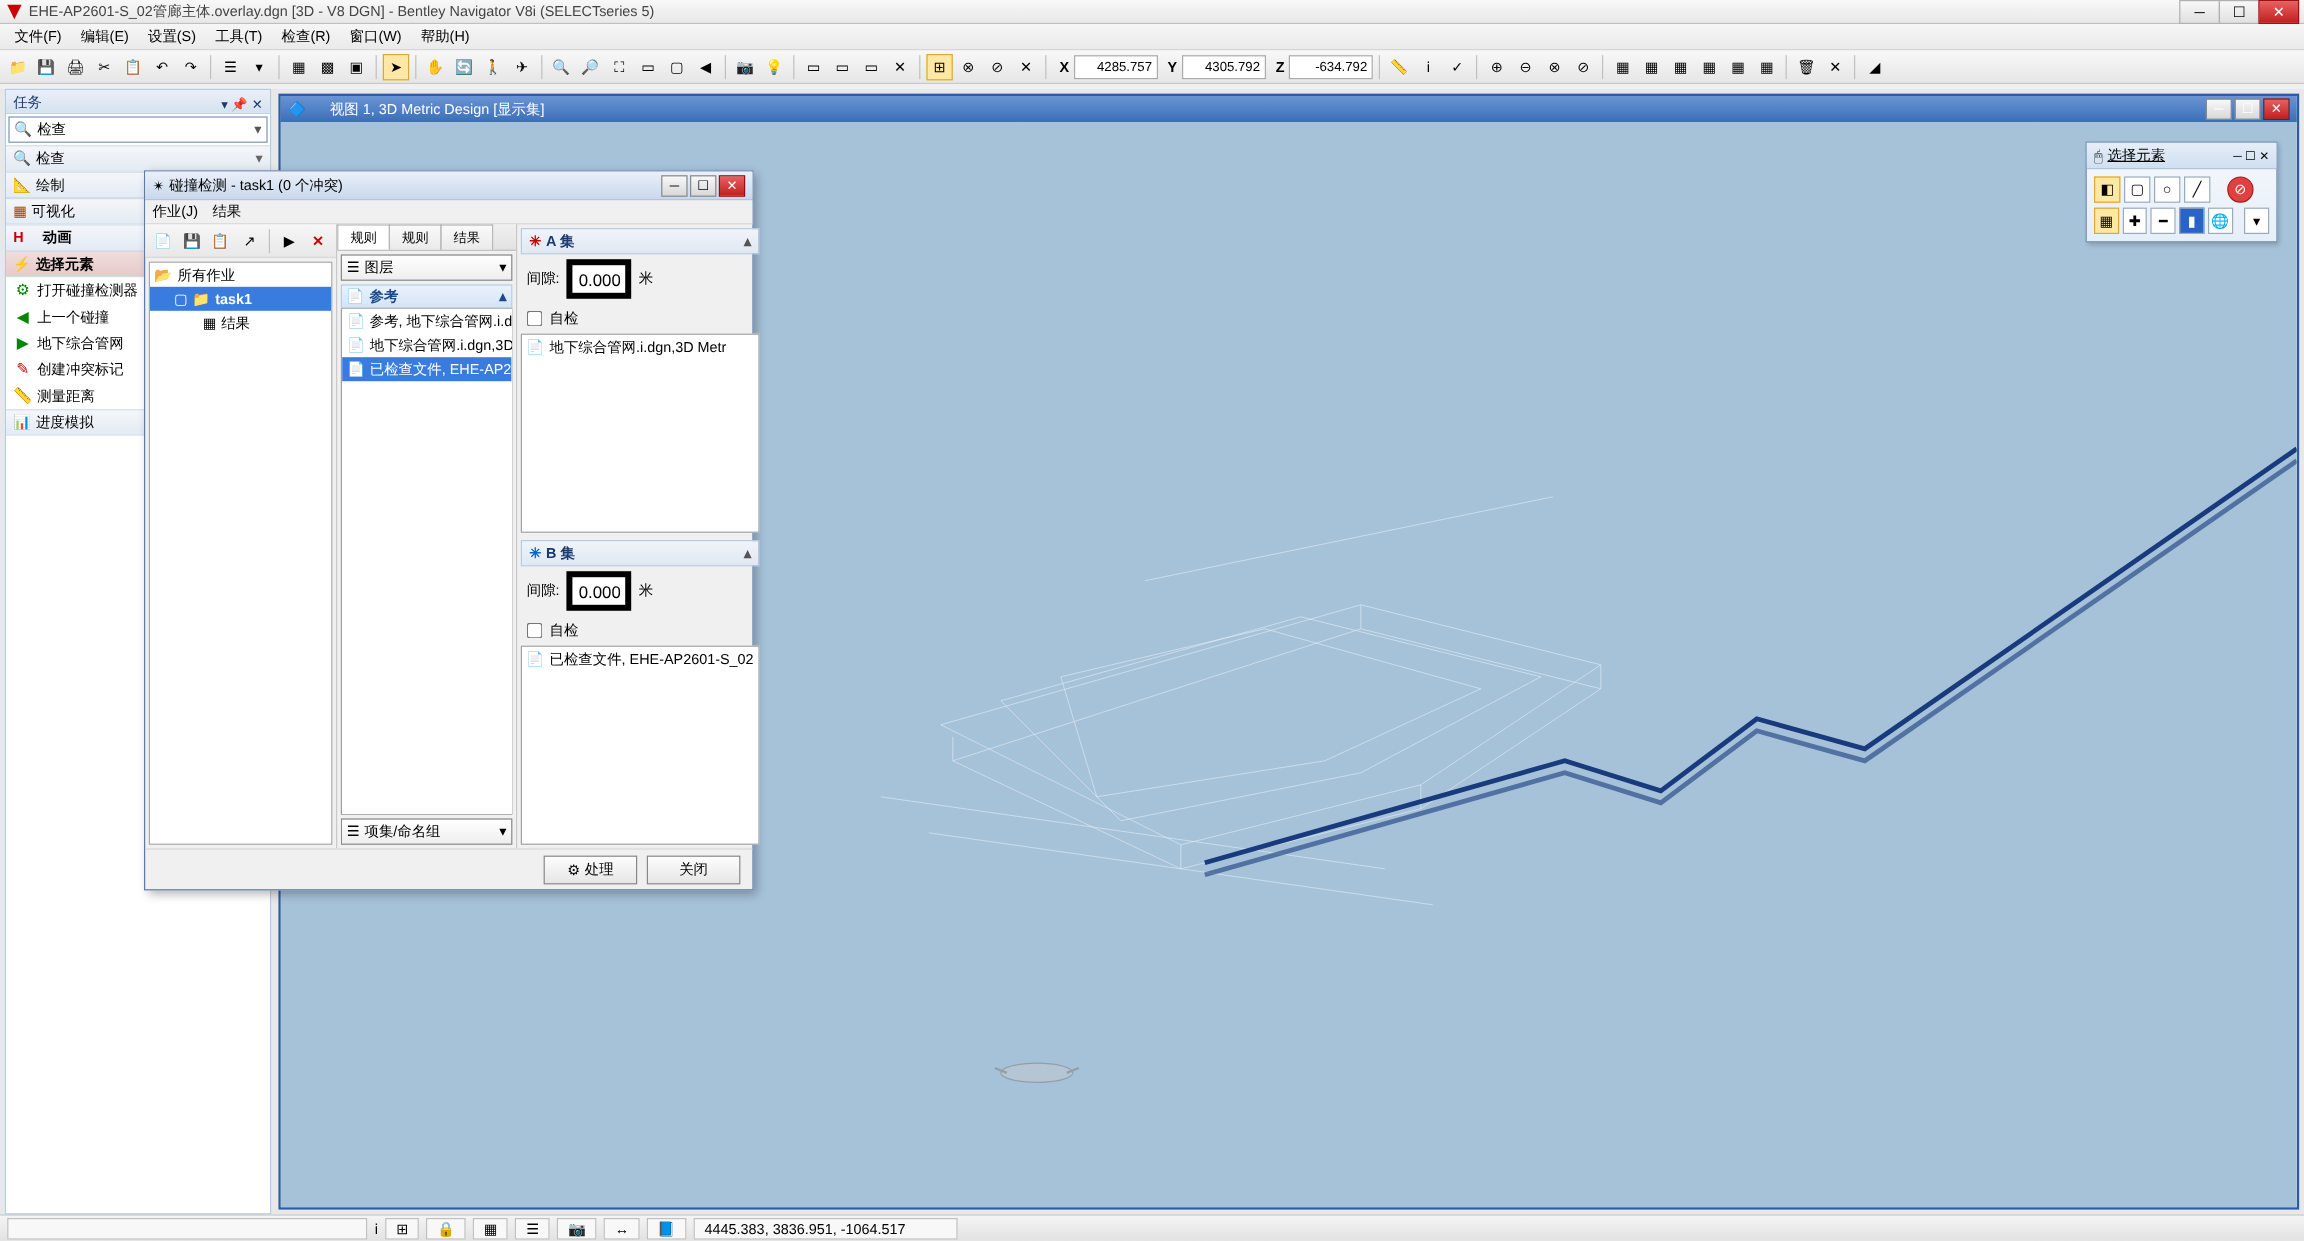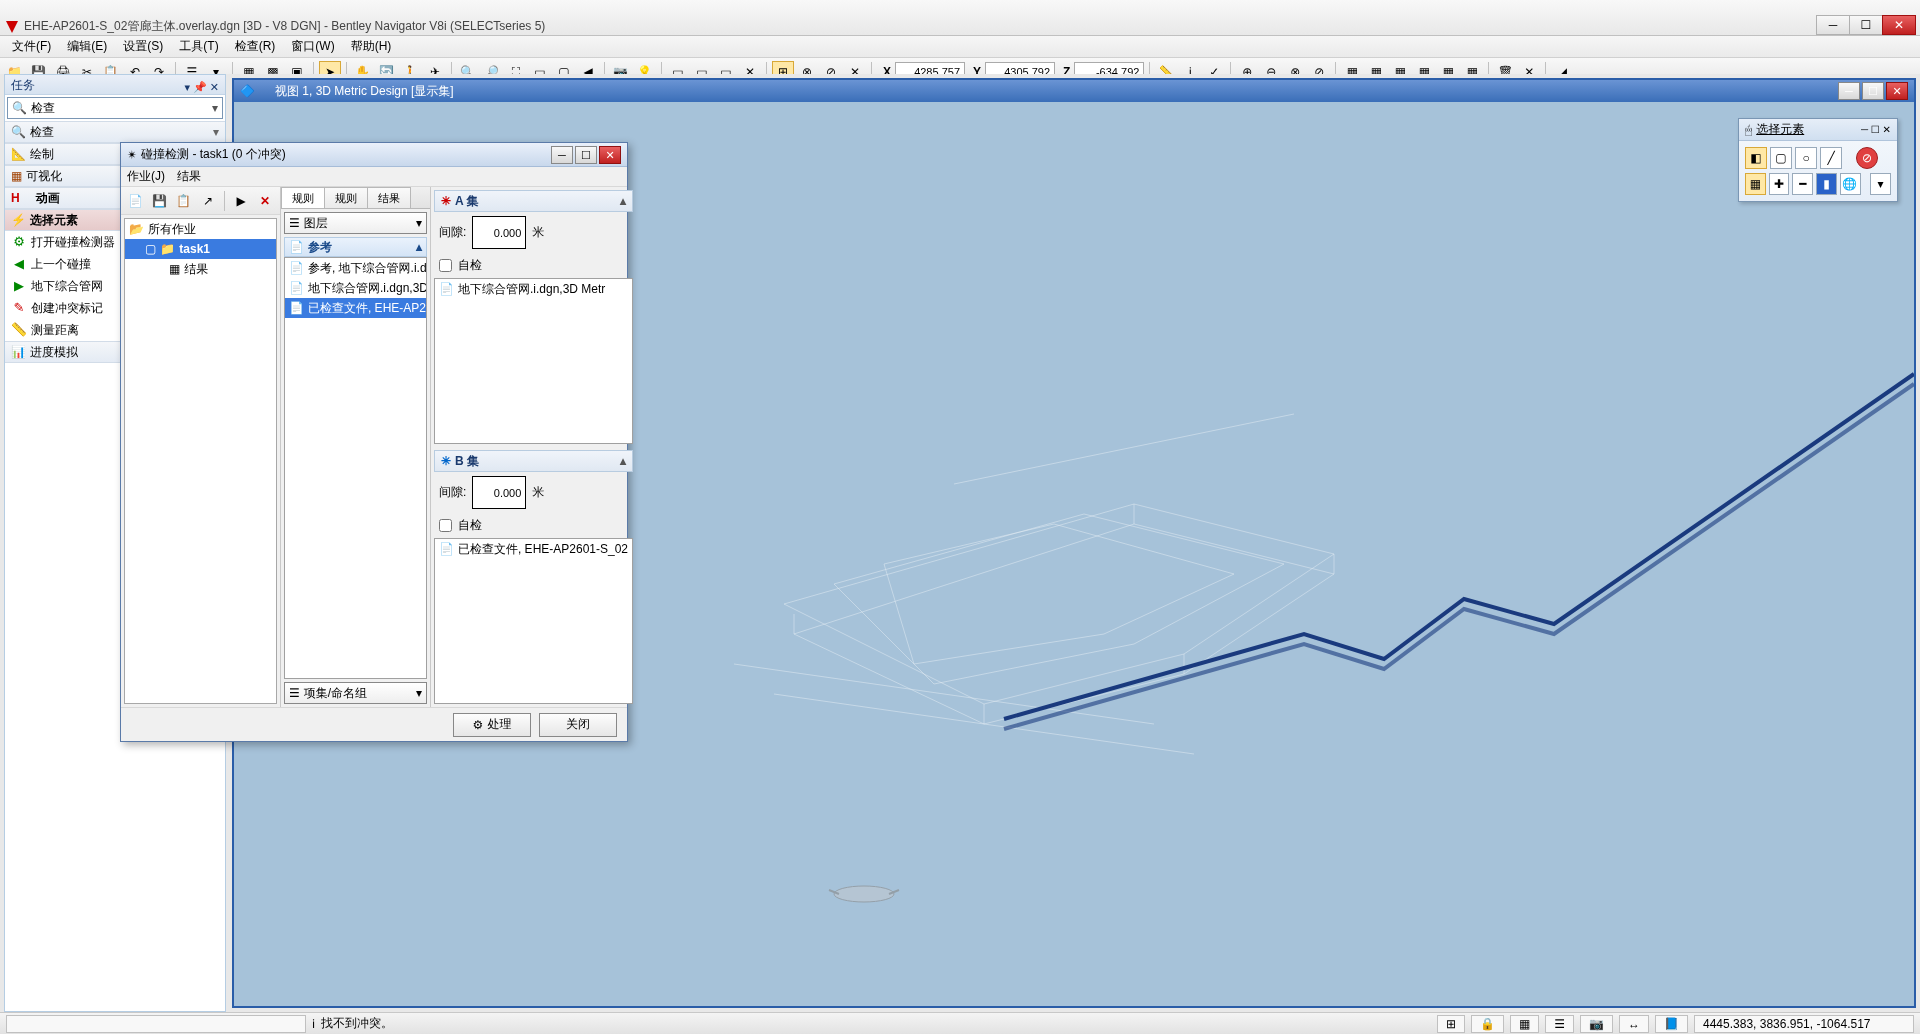--- a/index.html
+++ b/index.html
@@ -1,19 +1,19 @@
 <!DOCTYPE html>
 <html><head>
 <meta charset="utf-8">
 <style>
 * { box-sizing: border-box; margin: 0; padding: 0; font-family: "Microsoft YaHei", "SimSun", Tahoma, sans-serif; font-size: 12px; }
 html, body { width: 1920px; height: 1034px; overflow: hidden; background: #f0f0f0; }
 
 
-.titlebar { height: 36px; background: linear-gradient(#f8f8f8,#e8e8e8); display: flex; align-items: flex-end; padding: 0 4px; border-bottom: 1px solid #c0c0c0; }
+.titlebar { height: 20px; background: linear-gradient(#f8f8f8,#e8e8e8); display: flex; align-items: center; padding: 0 4px; border-bottom: 1px solid #c0c0c0; }
 .titlebar .app-icon { width: 16px; height: 16px; margin-right: 4px; display:inline-block; }
 .titlebar .title-text { flex: 1; color: #444; }
 .winbtns { display: flex; }
 .winbtn { width: 34px; height: 20px; border: 1px solid #b0b0b0; background: linear-gradient(#f8f8f8,#e0e0e0); margin-left: -1px; text-align: center; line-height: 18px; cursor: default; }
 .winbtn.close { background: linear-gradient(#e86060,#c02020); color: #fff; border-color: #a01010; }
 
 
 .menubar { height: 22px; background: linear-gradient(#f6f6f6,#eaeaea); border-bottom: 1px solid #d0d0d0; display: flex; align-items: center; padding: 0 4px; }
 .menubar .menu-item { padding: 2px 8px; cursor: default; }
 
@@ -82,21 +82,21 @@
 .mid-combo .arrow{margin-left:auto;}
 .mid-section{height:20px;margin:0 3px;background:linear-gradient(#eaf2fc,#d4e4f6);border:1px solid #b4cce4;display:flex;align-items:center;padding:0 4px;color:#1a4a8a;font-weight:bold;}
 .mid-list{flex:1;margin:0 3px 3px 3px;background:#fff;border:1px solid #a0a0a0;overflow:auto;}
 .list-row{height:20px;display:flex;align-items:center;padding:0 4px;gap:4px;white-space:nowrap;font-size:11px;}
 .list-row.sel{background:#3a7be0;color:#fff;}
 
 .dlg-right{flex:1;display:flex;flex-direction:column;padding:0;}
 .set-hdr{height:22px;display:flex;align-items:center;padding:0 6px;gap:4px;background:linear-gradient(#f0f4fa,#e0e8f2);border-bottom:1px solid #c8d4e4;font-weight:bold;color:#1a3a6e;margin:3px 3px 0 3px;border:1px solid #b8cce0;}
 .set-hdr .arrow{margin-left:auto;color:#555;}
 .set-row{display:flex;align-items:center;gap:6px;padding:4px 8px;}
-.set-row input[type=text]{width:54px;height:33px;border:1px solid #000000;text-align:right;padding:0 4px;font-size:11px;}
+.set-row input[type=text]{width:54px;height:33px;border:5px solid #000000;text-align:right;padding:0 4px;font-size:14px;}
 .set-list{flex:1;margin:0 3px 3px 3px;border:1px solid #a0a0a0;background:#fff;overflow:auto;}
 
 
 .statusbar { position:absolute; left:0; right:0; bottom:0; height:22px; background:linear-gradient(#f4f4f4,#e2e2e2); border-top:1px solid #c8c8c8; display:flex; align-items:center; padding:0 6px; gap:6px;}
 .statusbar .cell{border:1px solid #c0c0c0;padding:1px 8px;background:#f8f8f8;height:18px;display:flex;align-items:center;}
 .statusbar .flex{flex:1;border:none;background:none;}
 
 
 .model{position:absolute;left:0;top:0;right:0;bottom:0;}
 .model svg{width:100%;height:100%;}
@@ -455,21 +455,20 @@
           <span>关闭</span>
         </div>
     </div>
   </div>
 
 </div>
 
 <div class="statusbar">
   <div class="cell" style="width:300px;"></div>
   <span>ℹ</span>
-  <div class="flex">找不到冲突。</div>
   <div class="cell">⊞</div>
   <div class="cell">🔒</div>
   <div class="cell">▦</div>
   <div class="cell">☰</div>
   <div class="cell">📷</div>
   <div class="cell">↔</div>
   <div class="cell">📘</div>
   <div class="cell" style="min-width:220px;">4445.383, 3836.951, -1064.517</div>
 </div>
 

